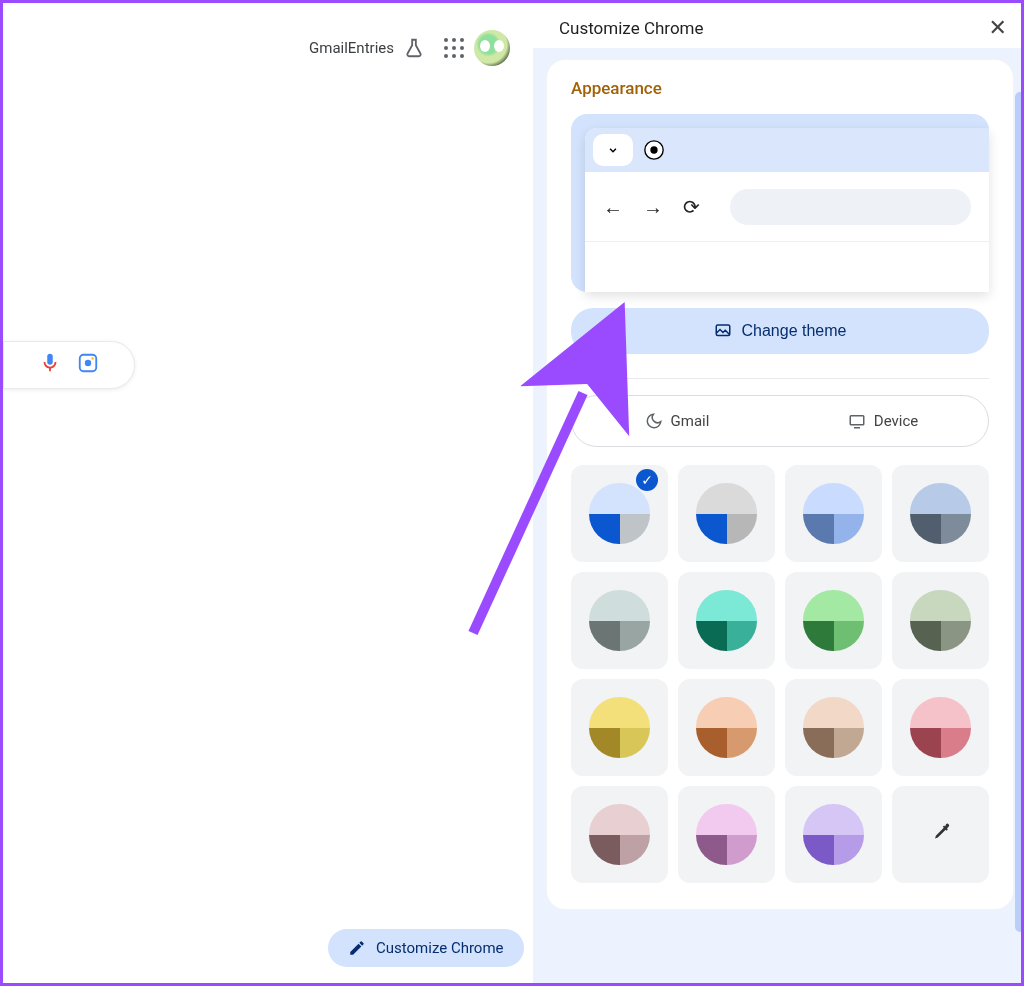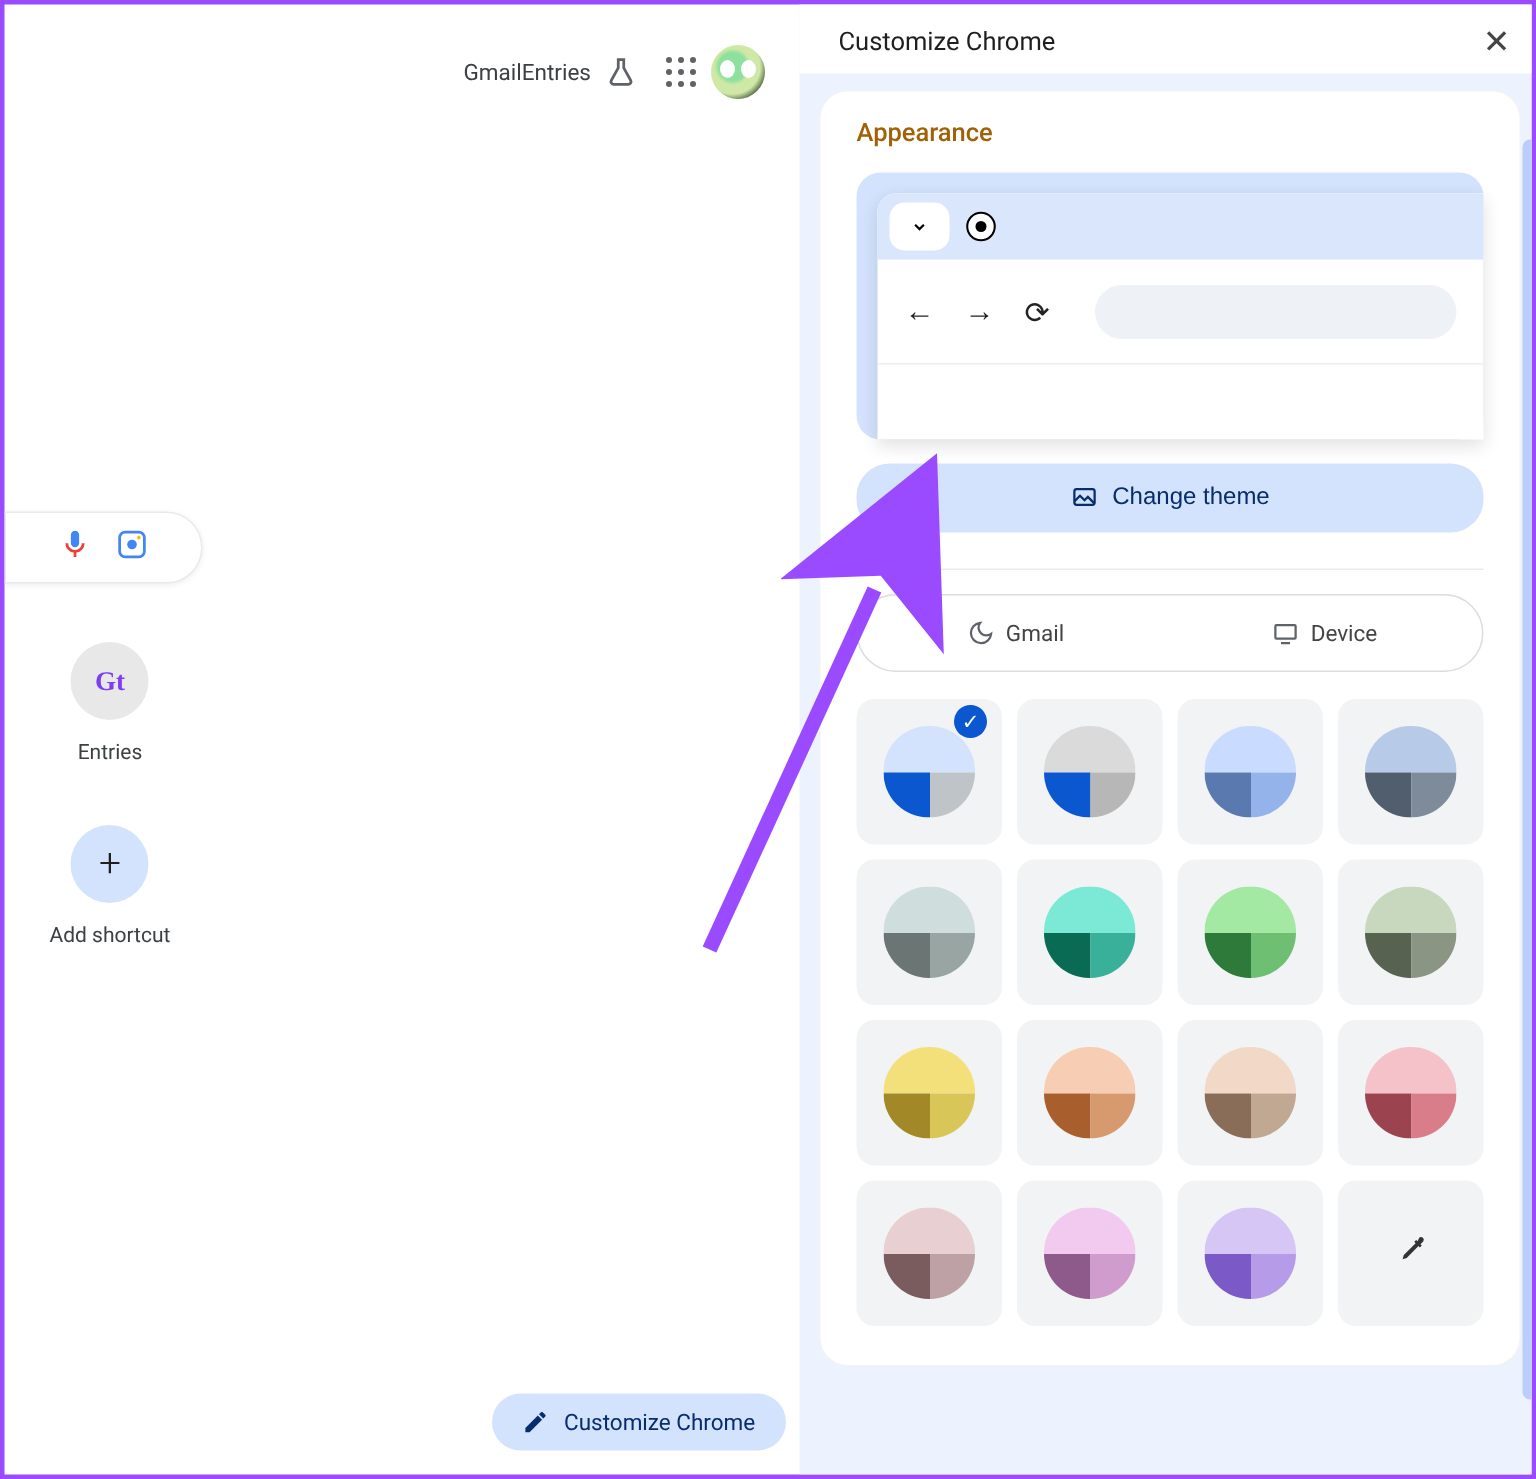--- a/index.html
+++ b/index.html
@@ -114,32 +114,20 @@
     </span>
     <span class="lens-icon">
       <svg viewBox="0 0 24 24">
           <rect x="3" y="3" width="18" height="18" rx="4" fill="none" stroke="#4285f4" stroke-width="2"></rect>
           <circle cx="12" cy="12" r="3.5" fill="#4285f4"></circle>
           <circle cx="17" cy="7" r="1.3" fill="#fbbc04"></circle>
         </svg>
     </span>
   </div>
 
-  <div class="shortcuts">
-    <div class="shortcut">
-      <div class="sc-circle">
-          <span class="gt-text">Gt</span>
-        </div>
-      <span class="sc-label">Entries</span>
-    </div>
-    <div class="shortcut">
-      <div class="sc-circle add">+</div>
-      <span class="sc-label">Add shortcut</span>
-    </div>
-  </div>
 
   <div class="customize-pill">
     <svg width="18" height="18" viewBox="0 0 24 24">
         <path fill="#062e6f" d="M3 17.25V21h3.75L17.81 9.94l-3.75-3.75L3 17.25zM20.71 7.04a1 1 0 0 0 0-1.41l-2.34-2.34a1 1 0 0 0-1.41 0l-1.83 1.83 3.75 3.75 1.83-1.83z"></path>
       </svg>
     <span>Customize Chrome</span>
   </div>
 </div>
 
 <div class="handle">❘❘</div>

